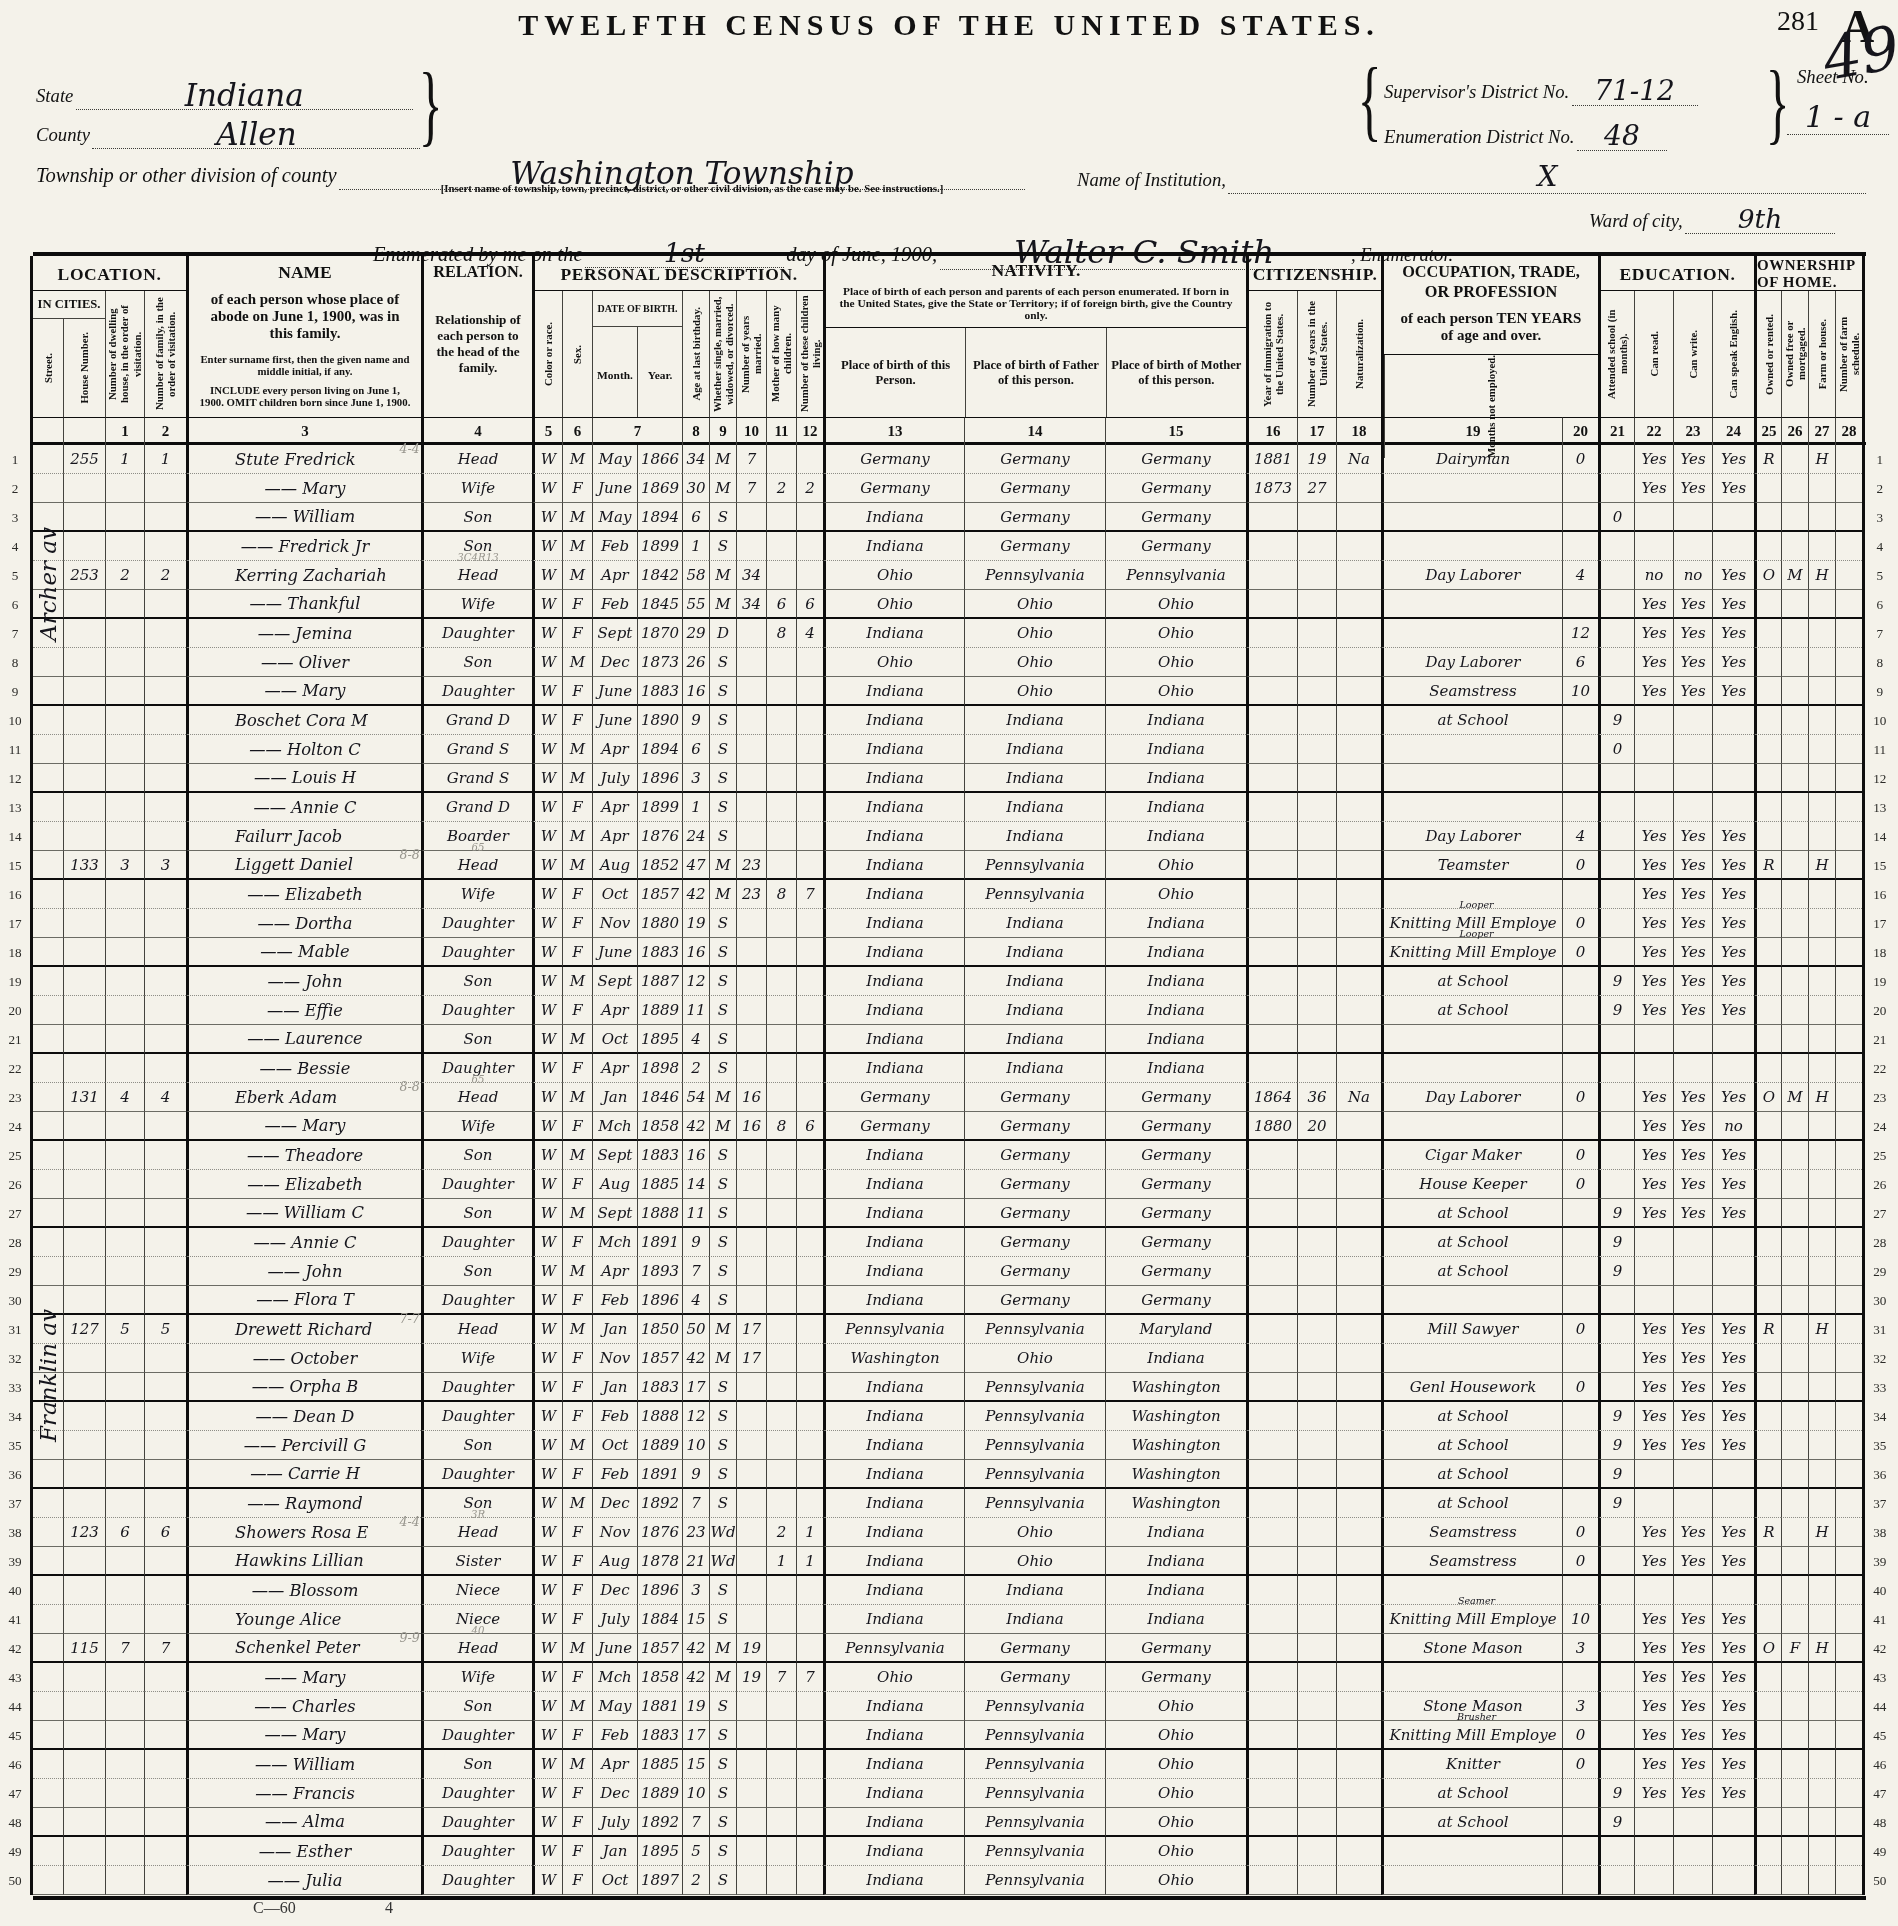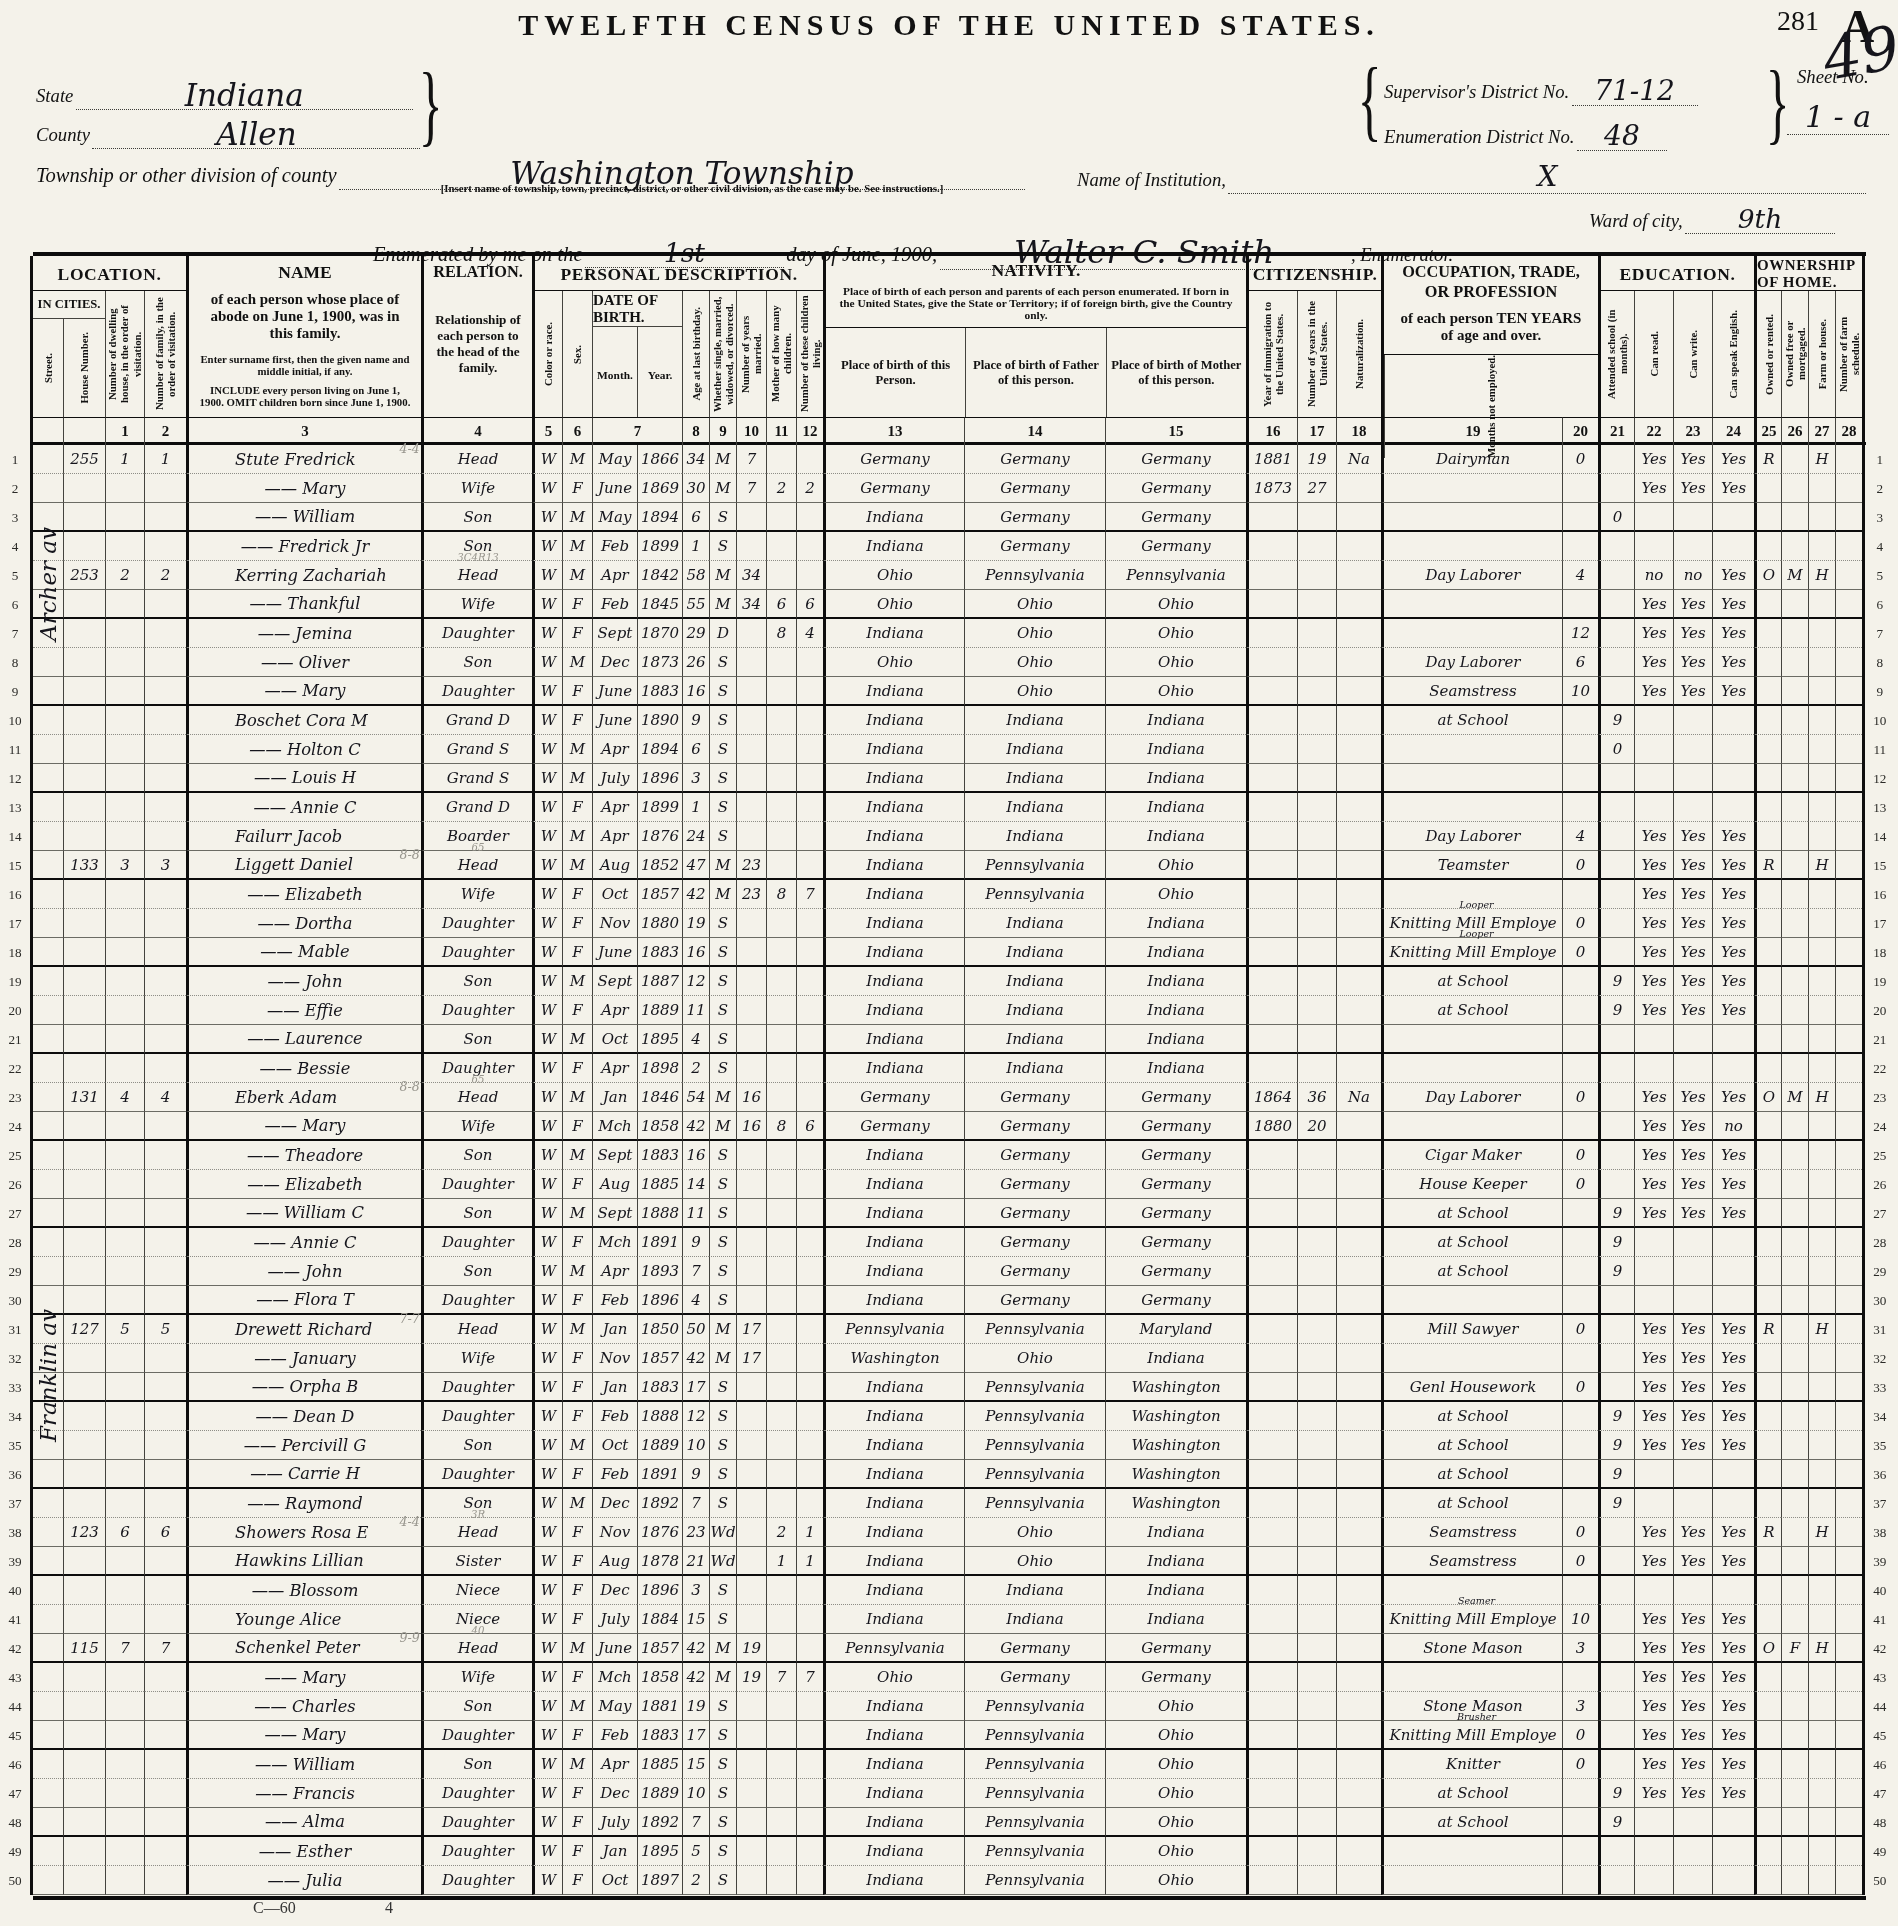--- a/index.html
+++ b/index.html
@@ -47,21 +47,21 @@
   .occsub{border-bottom:1.8px solid #0e0e0e;padding-bottom:9.6px;}
   .occcols{flex:1;display:flex;}
   .occlab{flex:0 0 179px;display:flex;align-items:center;justify-content:center;font-weight:bold;font-size:12px;letter-spacing:0.6px;}
   .occmo{flex:1;display:flex;align-items:center;justify-content:center;}
   .rcell{display:flex;align-items:center;justify-content:center;overflow:hidden;}
   .rot{writing-mode:vertical-rl;transform:rotate(180deg);font-weight:bold;font-size:10.8px;line-height:1.15;text-align:center;max-height:120px;}
   .incities{display:flex;flex-direction:column;}
   .inc-t{height:26.5px;display:flex;align-items:center;justify-content:center;font-weight:bold;font-size:12.6px;border-bottom:1.2px solid #44433e;}
   .inc-b{flex:1;display:flex;}
   .dob{display:flex;flex-direction:column;}
-  .dob-t{height:35px;display:flex;align-items:center;justify-content:center;font-weight:bold;font-size:15px;text-align:left;border-bottom:1.2px solid #44433e;}
+  .dob-t{height:35px;display:flex;align-items:center;justify-content:center;font-weight:bold;font-size:10px;text-align:left;border-bottom:1.2px solid #44433e;}
   .dob-b{flex:1;display:flex;}
   .dobc{flex:1;display:flex;align-items:flex-end;justify-content:center;font-weight:bold;font-size:11.4px;padding-bottom:36px;}
   .num{font-weight:bold;font-size:15px;}
   
   .cell{display:flex;align-items:center;justify-content:center;font-size:15px;overflow:visible;position:relative;}
   .cell.hwc{font-family:"DejaVu Serif",serif;font-style:italic;color:#15151c;white-space:nowrap;}
   .c-st{border-left:none;}
   .c-name{justify-content:flex-start;padding-left:46px;font-size:16.3px;}
   .c-name.cont{justify-content:center;padding-left:0;}
   .c-rel,.c-oc{font-size:15px;}
@@ -1520,21 +1520,21 @@
         <div class="cell c-fr rb-dot bL"></div>
         <div class="cell c-fh rb-dot bL hwc">H</div>
         <div class="cell c-fs rb-dot bL"></div>
         <div class="rnum">31</div>
         <div class="lnum">32</div>
         <div class="cell c-st rb-solid"></div>
         <div class="cell c-h rb-solid bL"></div>
         <div class="cell c-d rb-solid bL"></div>
         <div class="cell c-f rb-solid bL"></div>
         <div class="cell c-name rb-solid bLt cont">
-          <span class="hw">—— January</span>
+          <span class="hw">—— October</span>
         </div>
         <div class="cell c-rel rb-solid bLt">
           <span class="hw">Wife</span>
         </div>
         <div class="cell c-c rb-solid bLt hwc">W</div>
         <div class="cell c-s rb-solid bL hwc">F</div>
         <div class="cell c-mo rb-solid bL hwc">Nov</div>
         <div class="cell c-yr rb-solid bL hwc">1857</div>
         <div class="cell c-age rb-solid bL hwc">42</div>
         <div class="cell c-m rb-solid bL hwc">M</div>

